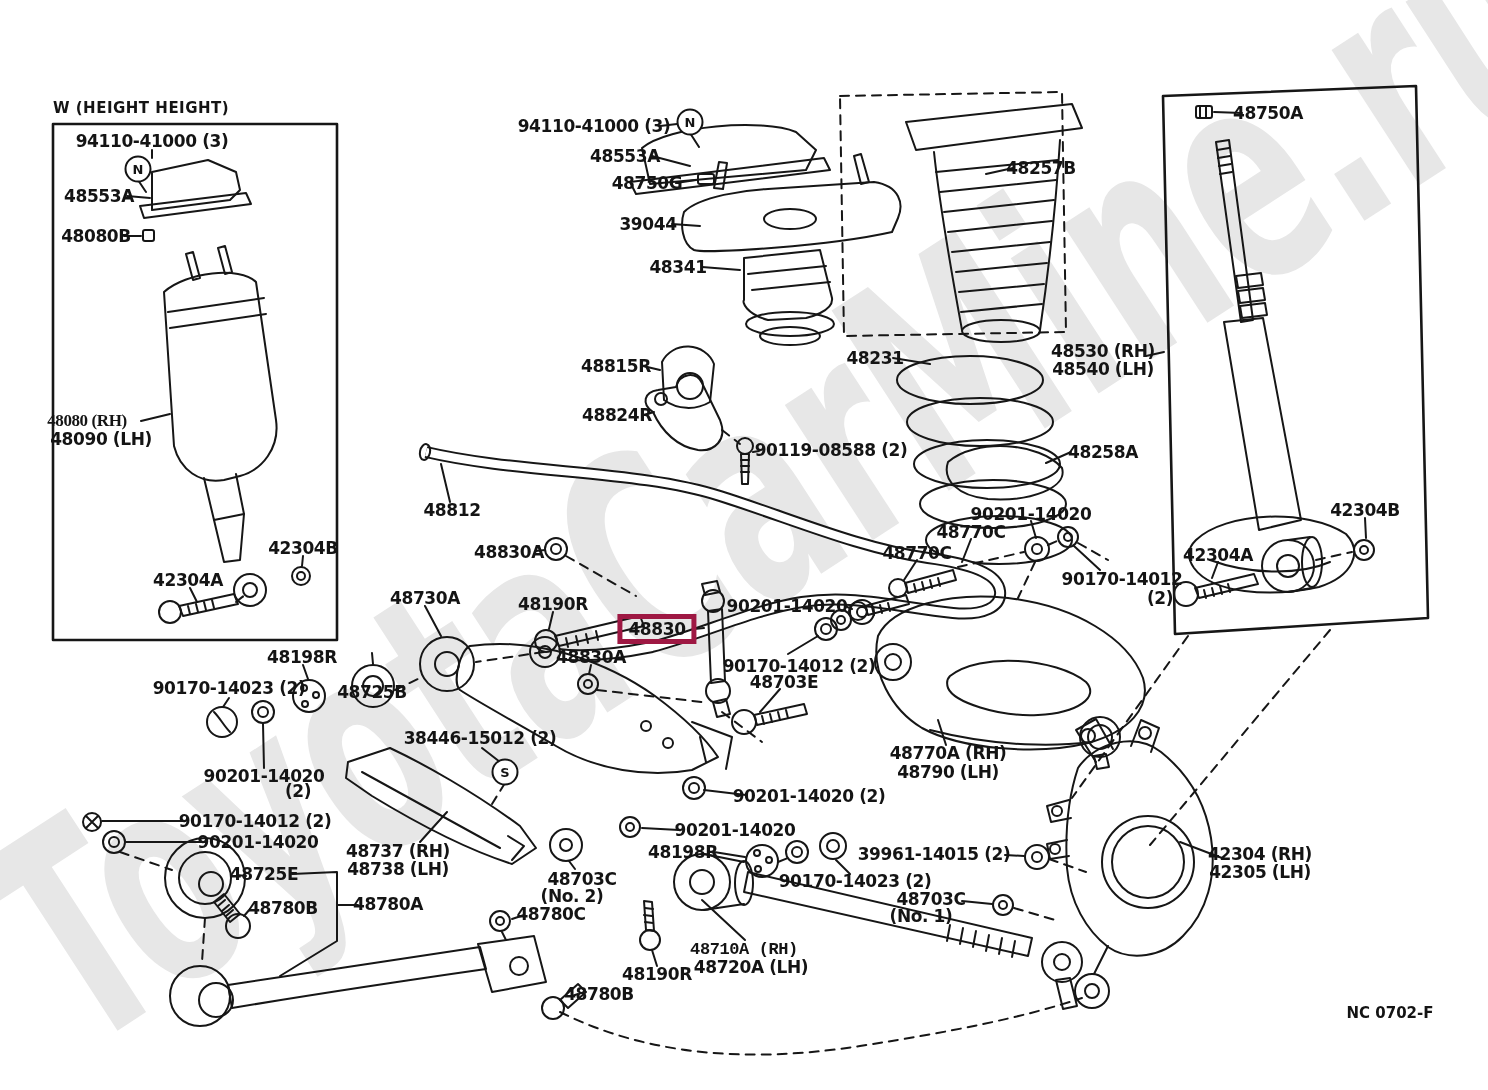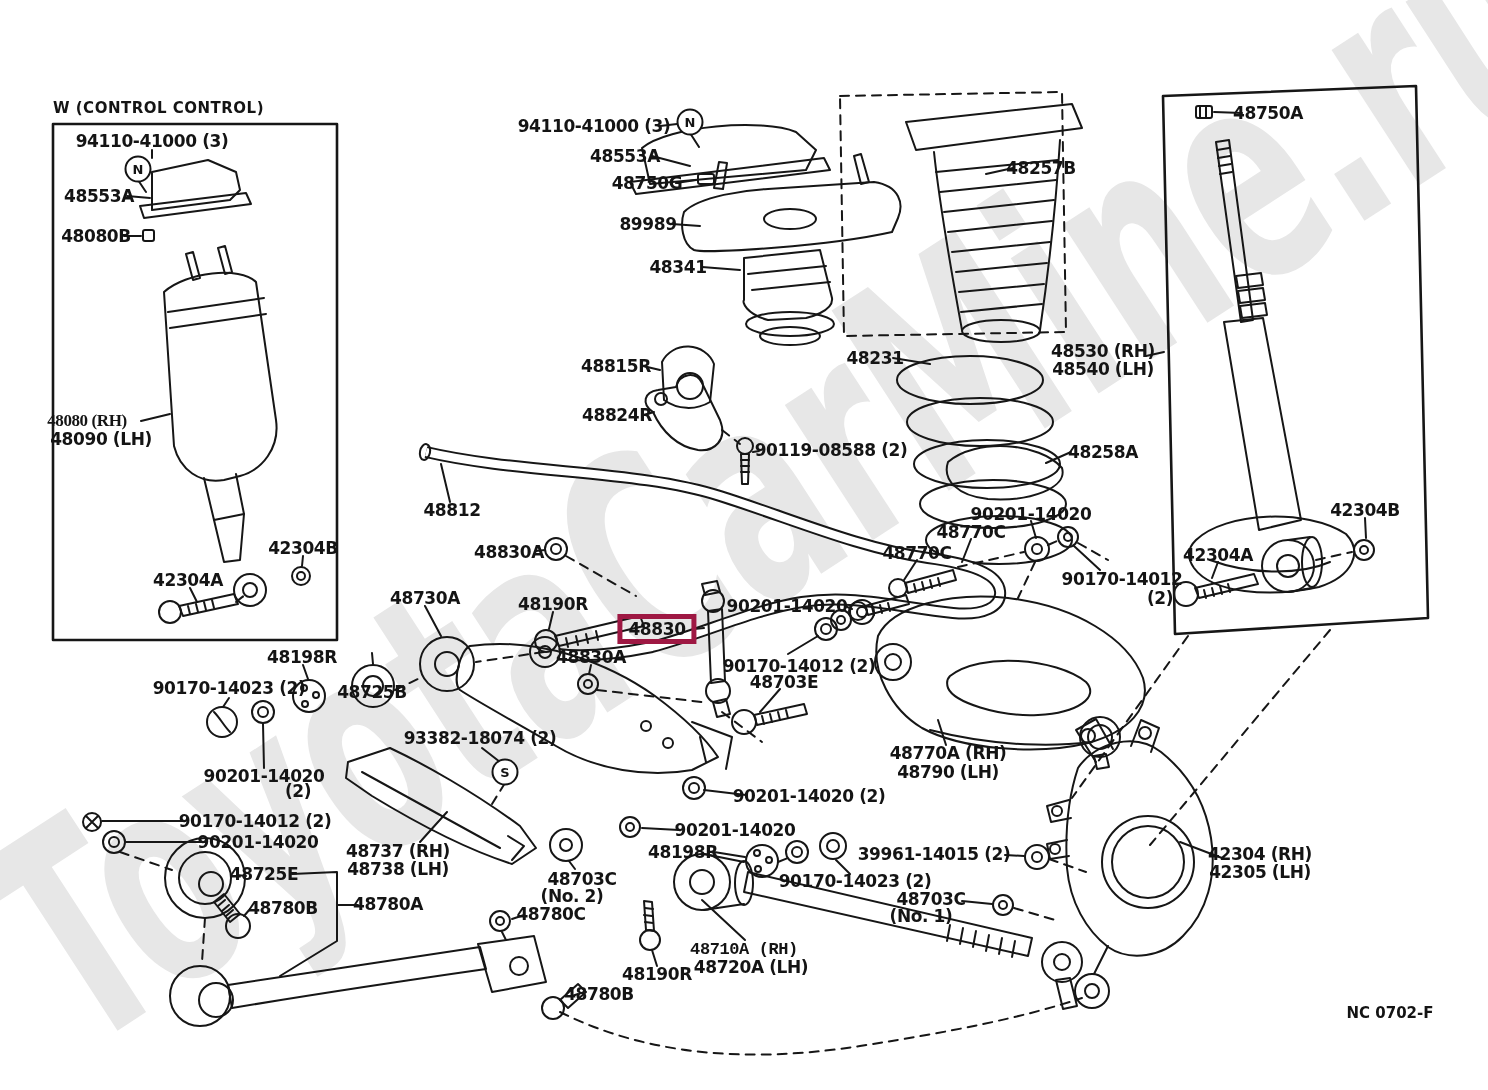--- a/index.html
+++ b/index.html
@@ -295,34 +295,34 @@
       <circle class="s" cx="1186" cy="594" r="12"></circle>
       <path class="s" d="M1195,588 L1254,574 L1258,584 L1199,598 Z"></path>
       <path class="s" d="M1204,590 l2,8 M1212,588 l2,8 M1220,586 l2,8 M1228,584 l2,8"></path>
       <circle class="s" cx="1364" cy="550" r="10"></circle>
         <circle class="s" cx="1364" cy="550" r="4"></circle>
       <path class="s" d="M1218,562 L1212,578 M1365,518 L1366,538"></path>
       <path class="d" d="M1316,560 L1352,552"></path>
     </g>
   </svg>
 
-  <div class="variant">W (CONTROL CONTROL)</div>
+  <div class="variant">W (HEIGHT HEIGHT)</div>
 
   <div id="callout-layer">
       <span class="lbl" style="left: 152px; top: 141px;">94110-41000 (3)</span>
       <span class="lbl" style="left: 99px; top: 196px;">48553A</span>
       <span class="lbl" style="left: 96px; top: 236px;">48080B</span>
       <span class="lbl" style="left: 87px; top: 421px; font-family: Liberation Serif, serif;">48080 (RH)</span>
       <span class="lbl" style="left: 101px; top: 439px; text-align: right;">48090 (LH)</span>
       <span class="lbl" style="left: 188px; top: 580px;">42304A</span>
       <span class="lbl" style="left: 303px; top: 548px;">42304B</span>
       <span class="lbl" style="left: 594px; top: 126px;">94110-41000 (3)</span>
       <span class="lbl" style="left: 625px; top: 156px;">48553A</span>
       <span class="lbl" style="left: 647px; top: 183px;">48750G</span>
-      <span class="lbl" style="left: 648px; top: 224px;">89989</span>
+      <span class="lbl" style="left: 648px; top: 224px;">39044</span>
       <span class="lbl" style="left: 678px; top: 267px;">48341</span>
       <span class="lbl" style="left: 1041px; top: 168px;">48257B</span>
       <span class="lbl" style="left: 875px; top: 358px;">48231</span>
       <span class="lbl" style="left: 1103px; top: 351px;">48530 (RH)</span>
       <span class="lbl" style="left: 1103px; top: 369px;">48540 (LH)</span>
       <span class="lbl" style="left: 1103px; top: 452px;">48258A</span>
       <span class="lbl" style="left: 616px; top: 366px;">48815R</span>
       <span class="lbl" style="left: 617px; top: 415px;">48824R</span>
       <span class="lbl" style="left: 831px; top: 450px;">90119-08588 (2)</span>
       <span class="lbl" style="left: 452px; top: 510px;">48812</span>
@@ -339,21 +339,21 @@
       <span class="lbl" style="left: 553px; top: 604px;">48190R</span>
       <span class="lbl" style="left: 787px; top: 606px;">90201-14020</span>
       <span class="lbl" style="left: 591px; top: 657px;">48830A</span>
       <span class="lbl" style="left: 799px; top: 666px;">90170-14012 (2)</span>
       <span class="lbl" style="left: 784px; top: 682px; text-align: right;">48703E</span>
       <span class="lbl" style="left: 372px; top: 646px; margin-top: 46px;">48725B</span>
       <span class="lbl" style="left: 302px; top: 657px;">48198R</span>
       <span class="lbl" style="left: 229px; top: 688px;">90170-14023 (2)</span>
       <span class="lbl" style="left: 264px; top: 776px;">90201-14020</span>
       <span class="lbl" style="left: 298px; top: 791px;">(2)</span>
-      <span class="lbl" style="left: 480px; top: 738px;">93382-18074 (2)</span>
+      <span class="lbl" style="left: 480px; top: 738px;">38446-15012 (2)</span>
       <span class="lbl" style="left: 948px; top: 753px;">48770A (RH)</span>
       <span class="lbl" style="left: 948px; top: 772px;">48790  (LH)</span>
       <span class="lbl" style="left: 398px; top: 851px;">48737 (RH)</span>
       <span class="lbl" style="left: 398px; top: 869px;">48738 (LH)</span>
       <span class="lbl" style="left: 255px; top: 821px;">90170-14012 (2)</span>
       <span class="lbl" style="left: 258px; top: 842px;">90201-14020</span>
       <span class="lbl" style="left: 264px; top: 874px;">48725E</span>
       <span class="lbl" style="left: 283px; top: 908px;">48780B</span>
       <span class="lbl" style="left: 388px; top: 904px;">48780A</span>
       <span class="lbl" style="left: 809px; top: 796px;">90201-14020 (2)</span>

